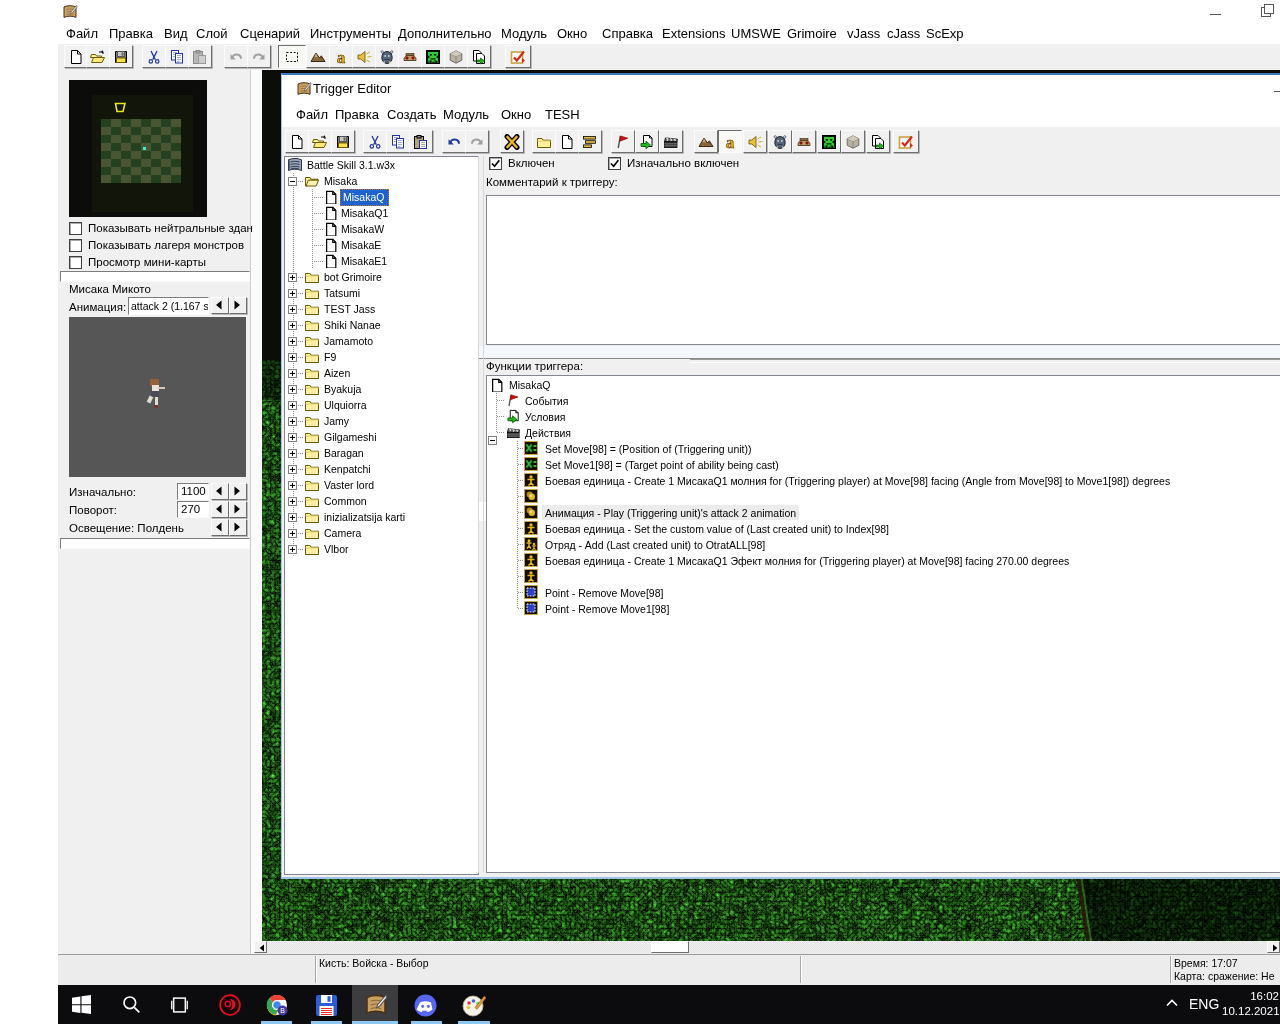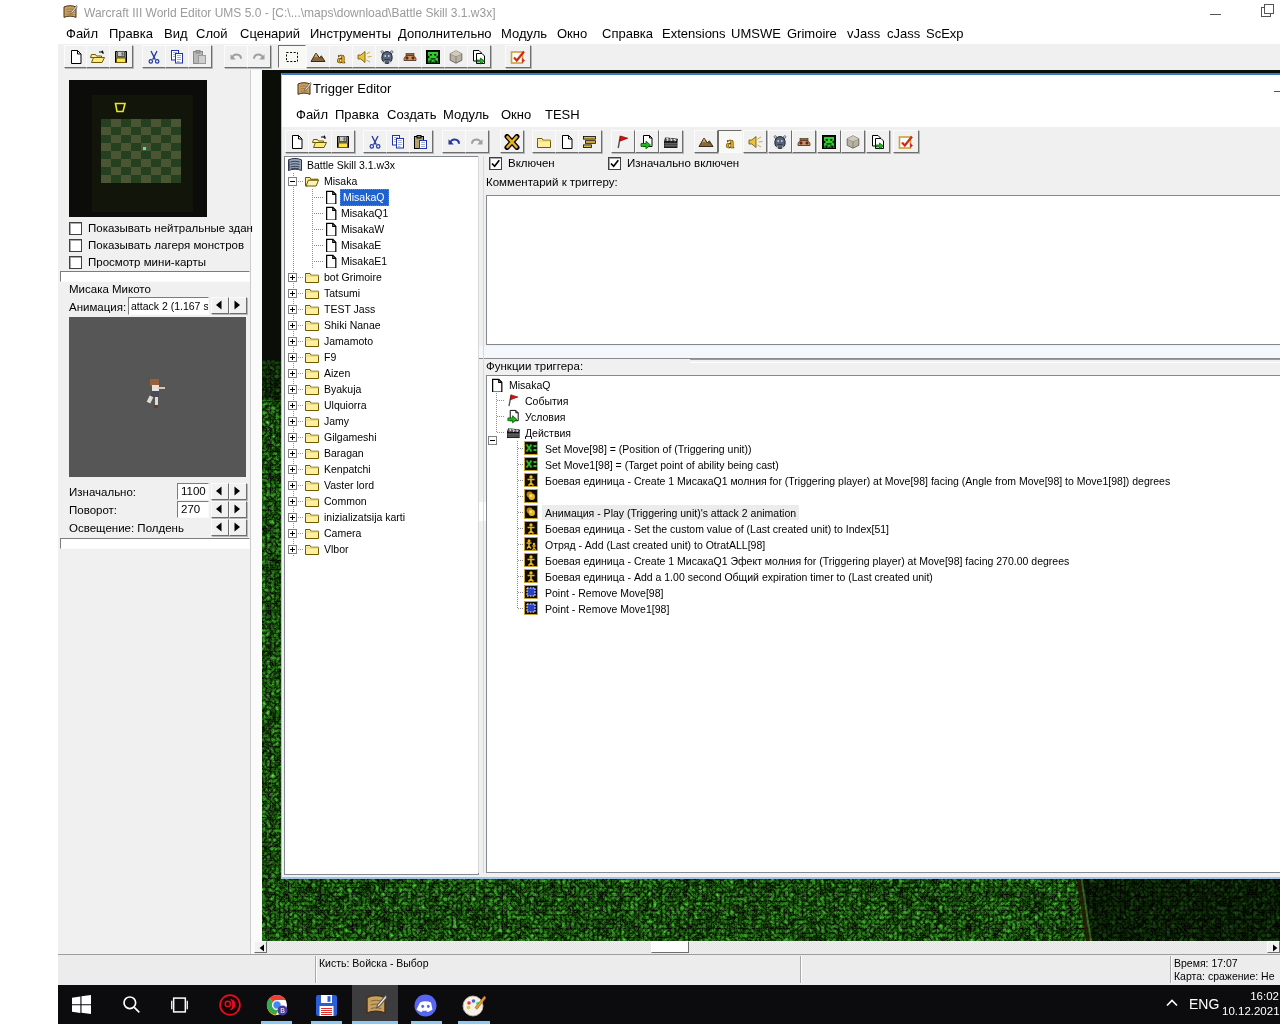--- a/index.html
+++ b/index.html
@@ -216,21 +216,20 @@
 <symbol id="s-right" viewBox="0 0 8 10">
           <path d="M1.5 0.5v9L7 5z" fill="#000"></path>
         </symbol>
 </defs>
 </svg>
 
 <div class="a" style="left:58px;top:0;width:1222px;height:24px;background:#fff"></div>
 <svg class="a" style="left:62px;top:4px" width="16" height="16">
       <use href="#i-we"></use>
     </svg>
-<div class="a t13" style="left:84px;top:4px;color:#9a9a9a;font-size:12px">Warcraft III World Editor UMS 5.0 - [C:\...\maps\download\Battle Skill 3.1.w3x]</div>
 <div class="a" style="left:1210px;top:14px;width:11px;height:1px;background:#555"></div>
 <div class="a" style="left:1261px;top:7px;width:8px;height:8px;border:1px solid #555;background:#fff"></div>
 <div class="a" style="left:1264px;top:4px;width:8px;height:8px;border:1px solid #555;background:#fff"></div>
 <div class="a" style="left:58px;top:24px;width:1222px;height:20px;background:#fff"></div>
 <div class="a t13" style="left:66px;top:25px">Файл</div>
 <div class="a t13" style="left:109px;top:25px">Правка</div>
 <div class="a t13" style="left:164px;top:25px">Вид</div>
 <div class="a t13" style="left:196px;top:25px">Слой</div>
 <div class="a t13" style="left:240px;top:25px">Сценарий</div>
 <div class="a t13" style="left:310px;top:25px">Инструменты</div>
@@ -830,36 +829,35 @@
 <div class="doth" style="left:31px;top:136px;width:6px"></div>
 <div class="a" style="left:55px;top:129px;width:257px;height:15px;background:#ececec"></div>
 <svg class="a" style="left:37px;top:129px" width="14" height="14">
         <use href="#a-anim"></use>
       </svg>
 <div class="a t11" style="left:58px;top:129px">Анимация - Play (Triggering unit)'s attack 2 animation</div>
 <div class="doth" style="left:31px;top:152px;width:6px"></div>
 <svg class="a" style="left:37px;top:145px" width="14" height="14">
         <use href="#a-unit"></use>
       </svg>
-<div class="a t11" style="left:58px;top:145px">Боевая единица - Set the custom value of (Last created unit) to Index[51]</div>
+<div class="a t11" style="left:58px;top:145px">Боевая единица - Set the custom value of (Last created unit) to Index[98]</div>
 <div class="doth" style="left:31px;top:168px;width:6px"></div>
 <svg class="a" style="left:37px;top:161px" width="14" height="14">
         <use href="#a-grp"></use>
       </svg>
 <div class="a t11" style="left:58px;top:161px">Отряд - Add (Last created unit) to OtratALL[98]</div>
 <div class="doth" style="left:31px;top:184px;width:6px"></div>
 <svg class="a" style="left:37px;top:177px" width="14" height="14">
         <use href="#a-unit"></use>
       </svg>
 <div class="a t11" style="left:58px;top:177px">Боевая единица - Create 1 МисакаQ1 Эфект молния for (Triggering player) at Move[98] facing 270.00 degrees</div>
 <div class="doth" style="left:31px;top:200px;width:6px"></div>
 <svg class="a" style="left:37px;top:193px" width="14" height="14">
         <use href="#a-unit"></use>
       </svg>
-<div class="a t11" style="left:58px;top:193px">Боевая единица - Add a 1.00 second Общий expiration timer to (Last created unit)</div>
 <div class="doth" style="left:31px;top:216px;width:6px"></div>
 <svg class="a" style="left:37px;top:209px" width="14" height="14">
         <use href="#a-pnt"></use>
       </svg>
 <div class="a t11" style="left:58px;top:209px">Point - Remove Move[98]</div>
 <div class="doth" style="left:31px;top:232px;width:6px"></div>
 <svg class="a" style="left:37px;top:225px" width="14" height="14">
         <use href="#a-pnt"></use>
       </svg>
 <div class="a t11" style="left:58px;top:225px">Point - Remove Move1[98]</div>

